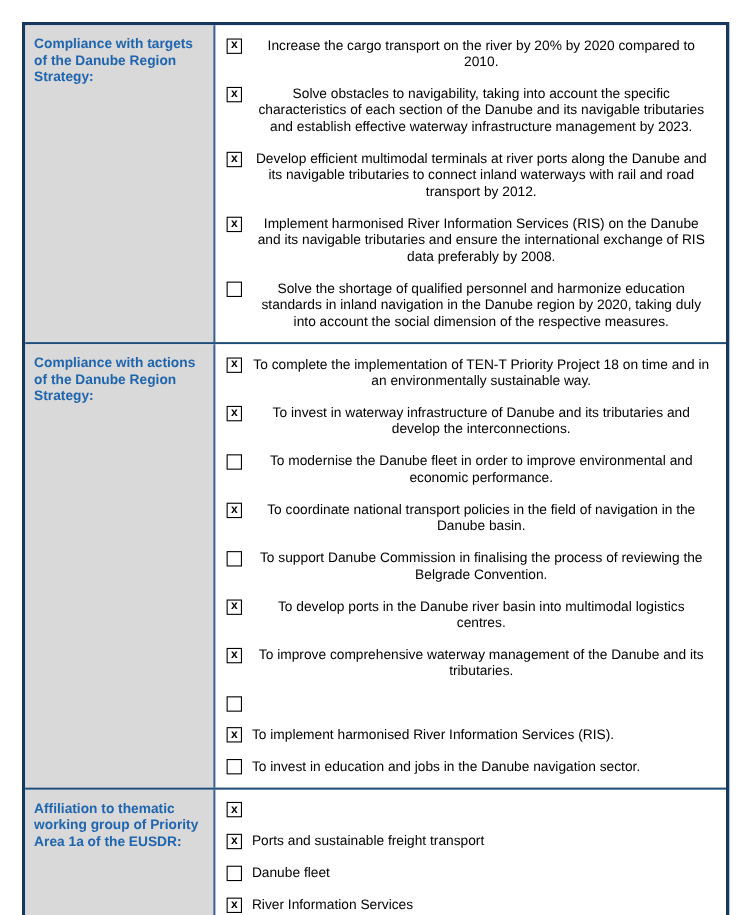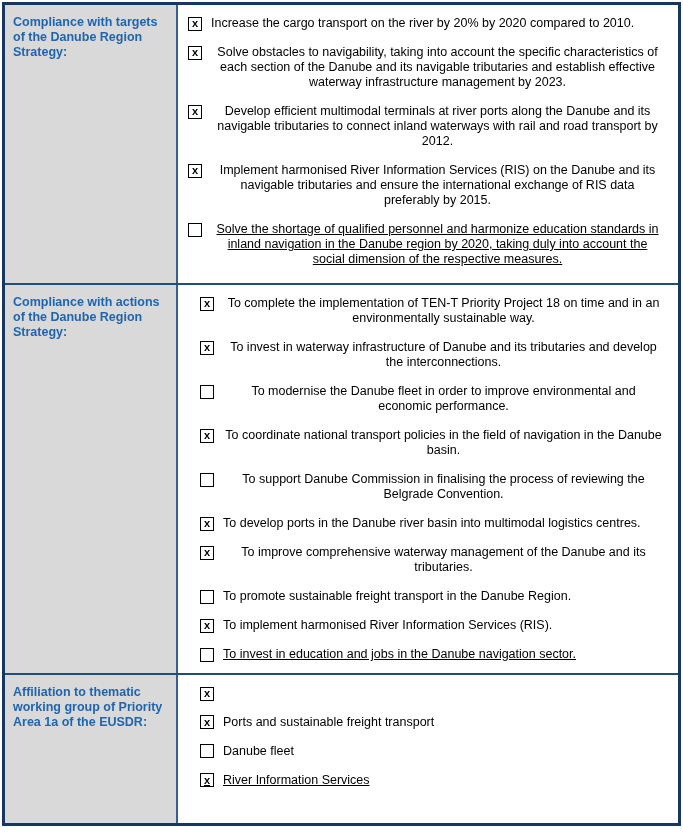--- a/index.html
+++ b/index.html
@@ -13,38 +13,37 @@
   }
   *{margin:0;padding:0;box-sizing:border-box;}
   html,body{background:#ffffff;}
   body{
     width:683px;height:832px;
     font-family:"Liberation Sans","DejaVu Sans",sans-serif;
     color:var(--body-text);
   }
   .page{
     width:683px;height:832px;
-    padding:2px;
+    padding:20px;
     background:#ffffff;
   }
   .table{
     width:100%;
     min-height:824px;
     border:3px solid var(--outer-border);
     display:flex;
     flex-direction:column;
     background:#ffffff;
   }
   .row{
     display:grid;
     grid-template-columns:173px 1fr;
   }
   .row + .row{
     border-top:2px solid var(--row-border);
-    gap:12px;
   }
   .row-1{min-height:278px;}
   .row-2{min-height:389px;}
   .row-3{min-height:146px; flex:1;}
   .header-cell{
     background:var(--header-bg);
     border-right:2px solid var(--col-border);
     padding:10px 6px 10px 8px;
     color:var(--header-text);
     font-weight:bold;
@@ -56,21 +55,21 @@
     padding:11px 14px 11px 10px;
   }
   .item{
     display:flex;
     align-items:flex-start;
     gap:9px;
     margin-bottom:14px;
     font-size:12.5px;
     line-height:15px;
   }
-  .item:last-child{margin-bottom:0;text-decoration:underline;}
+  .item:last-child{margin-bottom:0;}
   .checkbox{
     width:14px;height:14px;
     flex:0 0 14px;
     border:1.6px solid var(--checkbox-border);
     display:flex;
     align-items:center;
     justify-content:center;
     font-weight:bold;
     font-size:11px;
     line-height:11px;
@@ -102,21 +101,21 @@
     <span class="item-text">Solve obstacles to navigability, taking into account the specific characteristics of each section of the Danube and its navigable tributaries and establish effective waterway infrastructure management by 2023.</span>
   </div>
 
   <div class="item">
     <span class="checkbox checked">x</span>
     <span class="item-text">Develop efficient multimodal terminals at river ports along the Danube and its navigable tributaries to connect inland waterways with rail and road transport by 2012.</span>
   </div>
 
   <div class="item">
     <span class="checkbox checked">x</span>
-    <span class="item-text">Implement harmonised River Information Services (RIS) on the Danube and its navigable tributaries and ensure the international exchange of RIS data preferably by 2015.</span>
+    <span class="item-text">Implement harmonised River Information Services (RIS) on the Danube and its navigable tributaries and ensure the international exchange of RIS data preferably by 2008.</span>
   </div>
 
   <div class="item">
     <span class="checkbox"></span>
     <span class="item-text">Solve the shortage of qualified personnel and harmonize education standards in inland navigation in the Danube region by 2020, taking duly into account the social dimension of the respective measures.</span>
   </div>
 </div>
   </div>
 
   <div class="row row-2">
@@ -152,21 +151,20 @@
     <span class="item-text">To develop ports in the Danube river basin into multimodal logistics centres.</span>
   </div>
 
   <div class="item">
     <span class="checkbox checked">x</span>
     <span class="item-text">To improve comprehensive waterway management of the Danube and its tributaries.</span>
   </div>
 
   <div class="item">
     <span class="checkbox"></span>
-    <span class="item-text">To promote sustainable freight transport in the Danube Region.</span>
   </div>
 
   <div class="item">
     <span class="checkbox checked">x</span>
     <span class="item-text">To implement harmonised River Information Services (RIS).</span>
   </div>
 
   <div class="item">
     <span class="checkbox"></span>
     <span class="item-text">To invest in education and jobs in the Danube navigation sector.</span>

